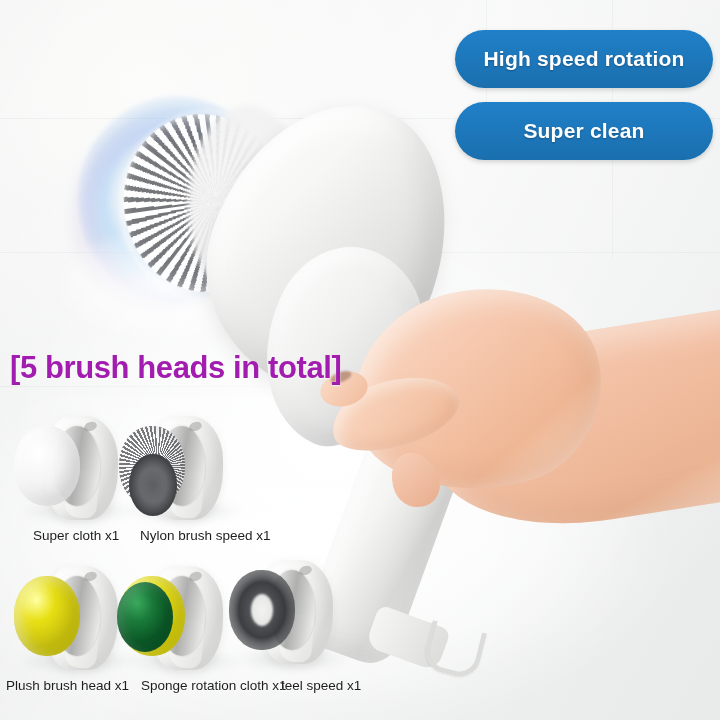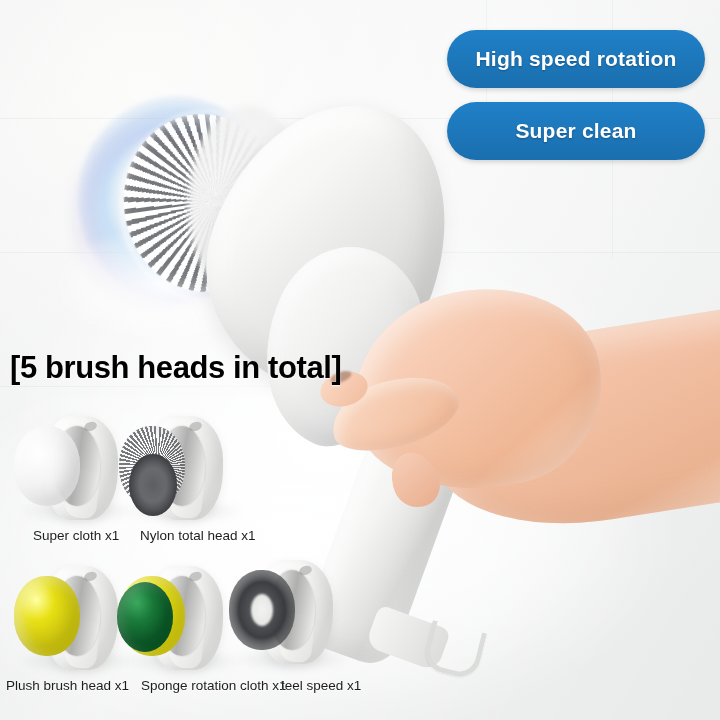--- a/index.html
+++ b/index.html
@@ -15,21 +15,21 @@
   }
   .bg-veins{position:absolute;inset:0;opacity:.5;}
   .tile-line{position:absolute;left:0;right:0;height:1px;background:rgba(150,158,162,.20);}
   .tile-vline{position:absolute;top:0;width:1px;background:rgba(150,158,162,.16);}
   .bg-haze{position:absolute;inset:0;
      background:radial-gradient(60% 48% at 46% 62%, rgba(255,255,255,.92) 0%, rgba(255,255,255,.45) 45%, rgba(255,255,255,0) 75%);}
   .bg-haze2{position:absolute;left:-5%;top:55%;width:115%;height:50%;
      background:radial-gradient(58% 70% at 40% 40%, rgba(255,255,255,.95) 0%, rgba(255,255,255,.5) 50%, rgba(255,255,255,0) 80%);}
 
   
-  .badges{position:absolute;right:15px;top:30px;width:258px;}
+  .badges{position:absolute;right:7px;top:30px;width:258px;}
   .badge{
     height:58px;border-radius:29px;display:flex;align-items:center;justify-content:center;
     margin-bottom:14px;
     color:#ffffff;font-weight:bold;font-size:21px;letter-spacing:.2px;
     text-shadow:0 1px 2px rgba(0,0,0,.28);
     box-shadow:0 2px 5px rgba(0,0,0,.16);
   }
 
   
   .glow{position:absolute;left:78px;top:96px;width:196px;height:206px;border-radius:50%;
@@ -216,21 +216,21 @@
     <div class="btn-sheen"></div>
   </div>
 
   <div class="arm"></div>
   <div class="hand"></div>
   <div class="thumb"></div>
   <div class="knuckle"></div>
   <div class="nail"></div>
   <div class="finger-tip"></div>
 
-  <div class="headline" style="color: #000000; text-align: right;">[5 brush heads in total]</div>
+  <div class="headline" style="color: #a21caf; text-align: right;">[5 brush heads in total]</div>
 
   <div class="heads">
 
     <div class="shadow-soft" style="left:18px;top:98px;width:120px;height:26px;"></div>
     <div class="head-item" style="left:10px;top:8px;">
       <div class="mount"></div>
       <div class="mount-foot"></div>
       <div class="mount-nub"></div>
       <div class="collar"></div>
       <div class="pad pad-plush"></div>
@@ -273,19 +273,19 @@
       <div class="mount-foot"></div>
       <div class="mount-nub"></div>
       <div class="collar"></div>
       <div class="pad pad-steel">
         <div class="steel-hole"></div>
       </div>
     </div>
   </div>
 
   <div class="caption cap-row1" style="left: 33px; color: rgb(29, 29, 29);">Super cloth x1</div>
-  <div class="caption cap-row1" style="left: 140px; color: rgb(29, 29, 29);">Nylon total head x1</div>
+  <div class="caption cap-row1" style="left: 140px; color: rgb(29, 29, 29);">Nylon brush speed x1</div>
 
   <div class="caption cap-row2" style="left: 6px; color: rgb(29, 29, 29);">Plush brush head x1</div>
   <div class="caption cap-row2" style="left: 141px; color: rgb(29, 29, 29);">Sponge rotation cloth x1</div>
   <div class="caption cap-row2" style="left: 281px; color: rgb(29, 29, 29);">teel speed x1</div>
 
 </div>
 
 </body></html>

